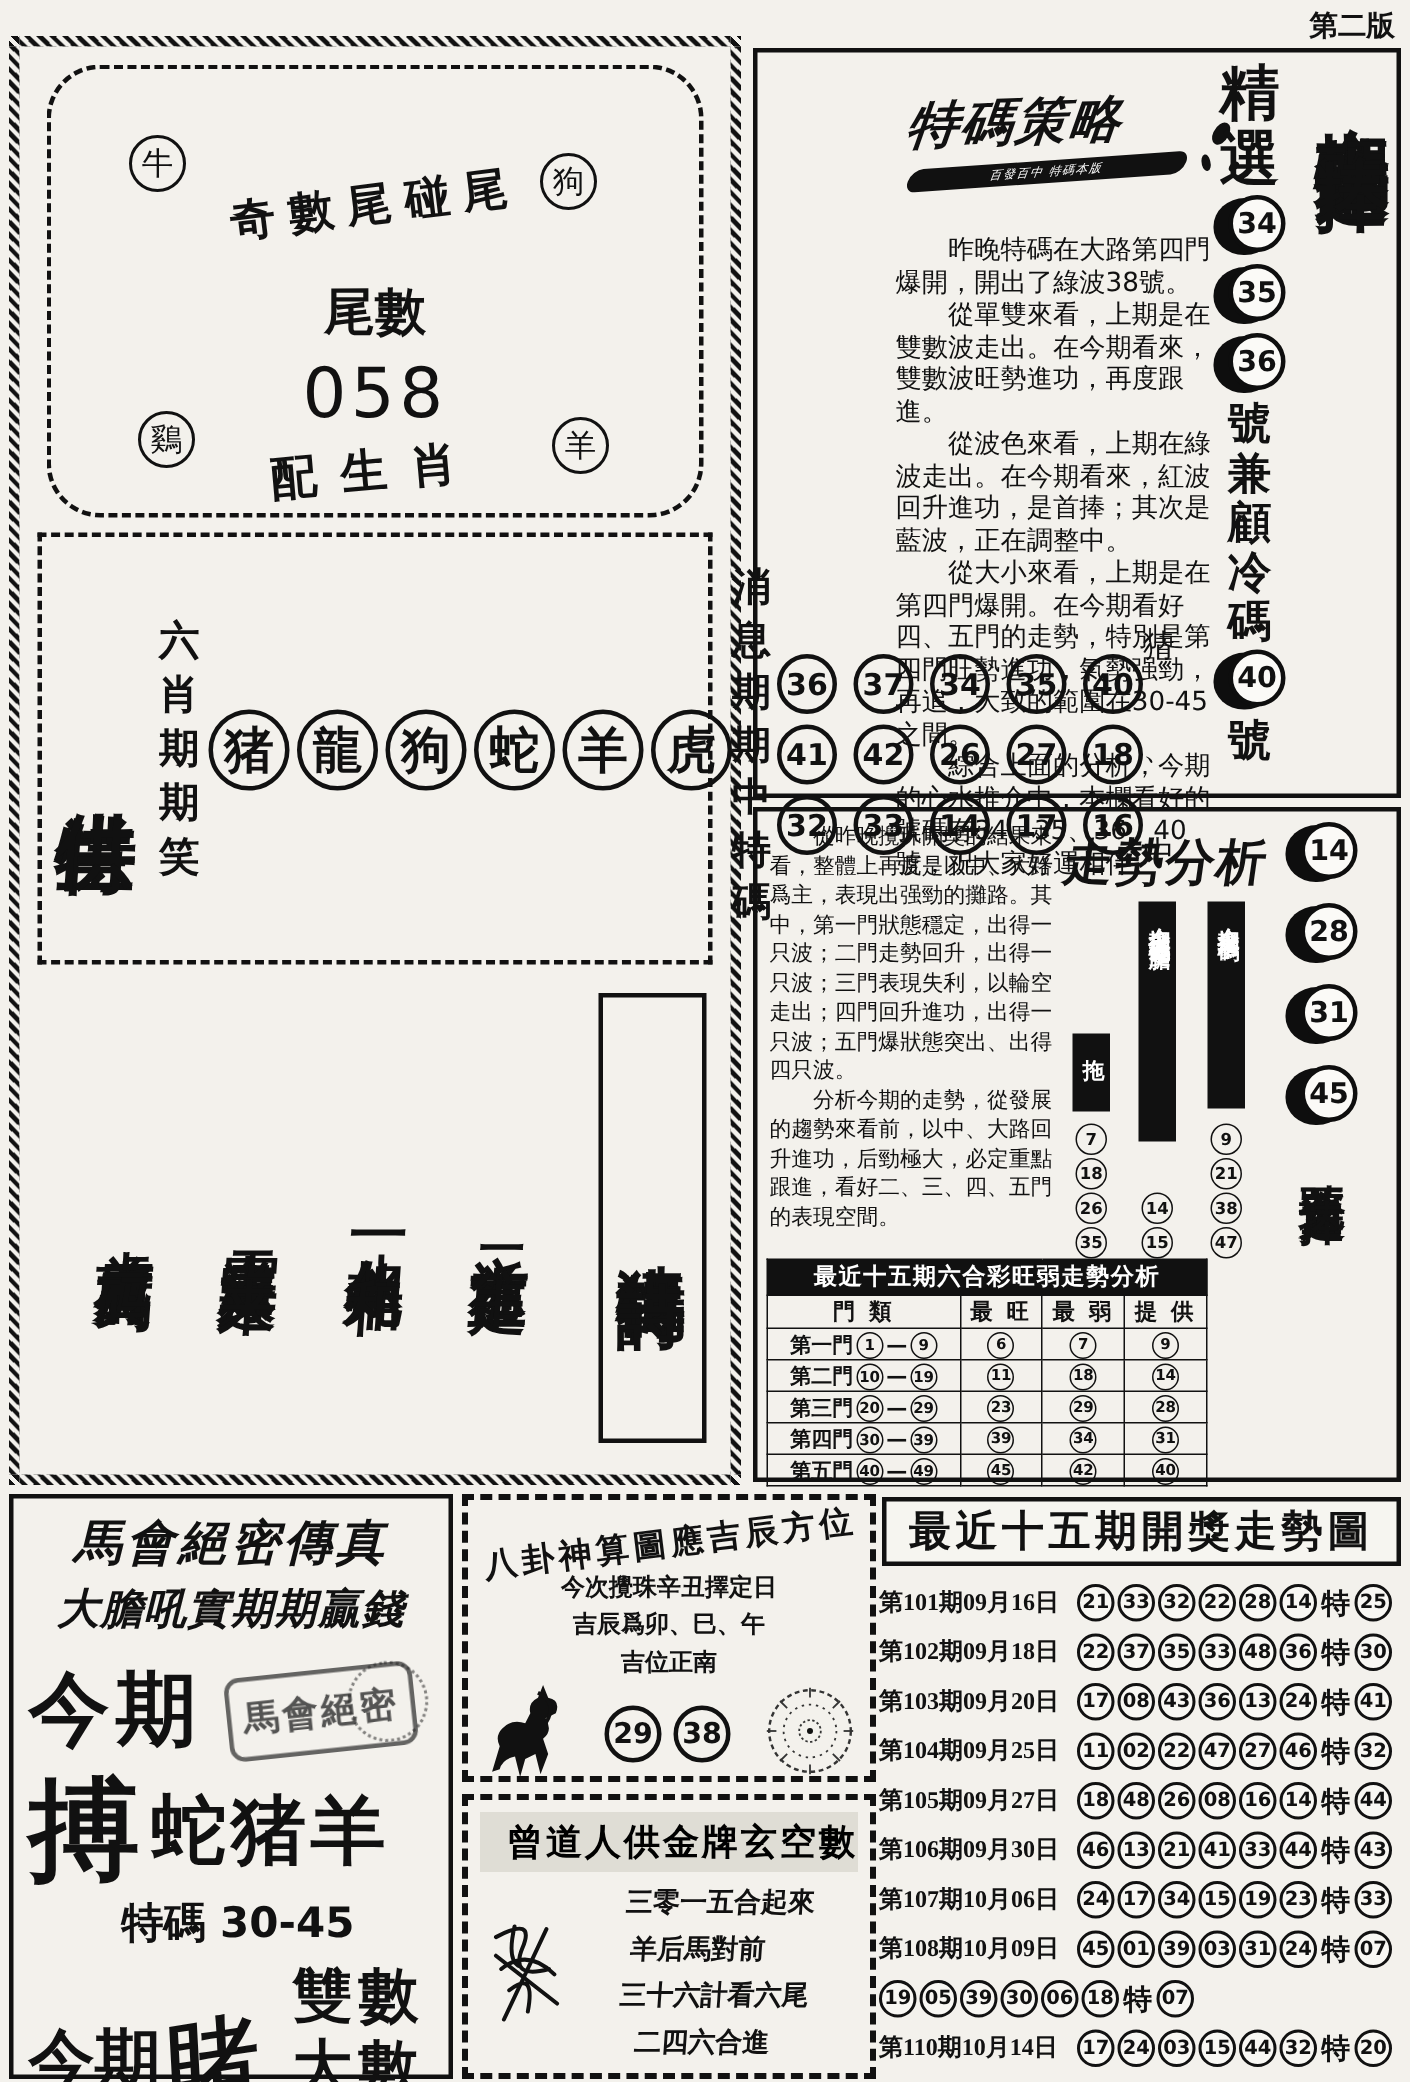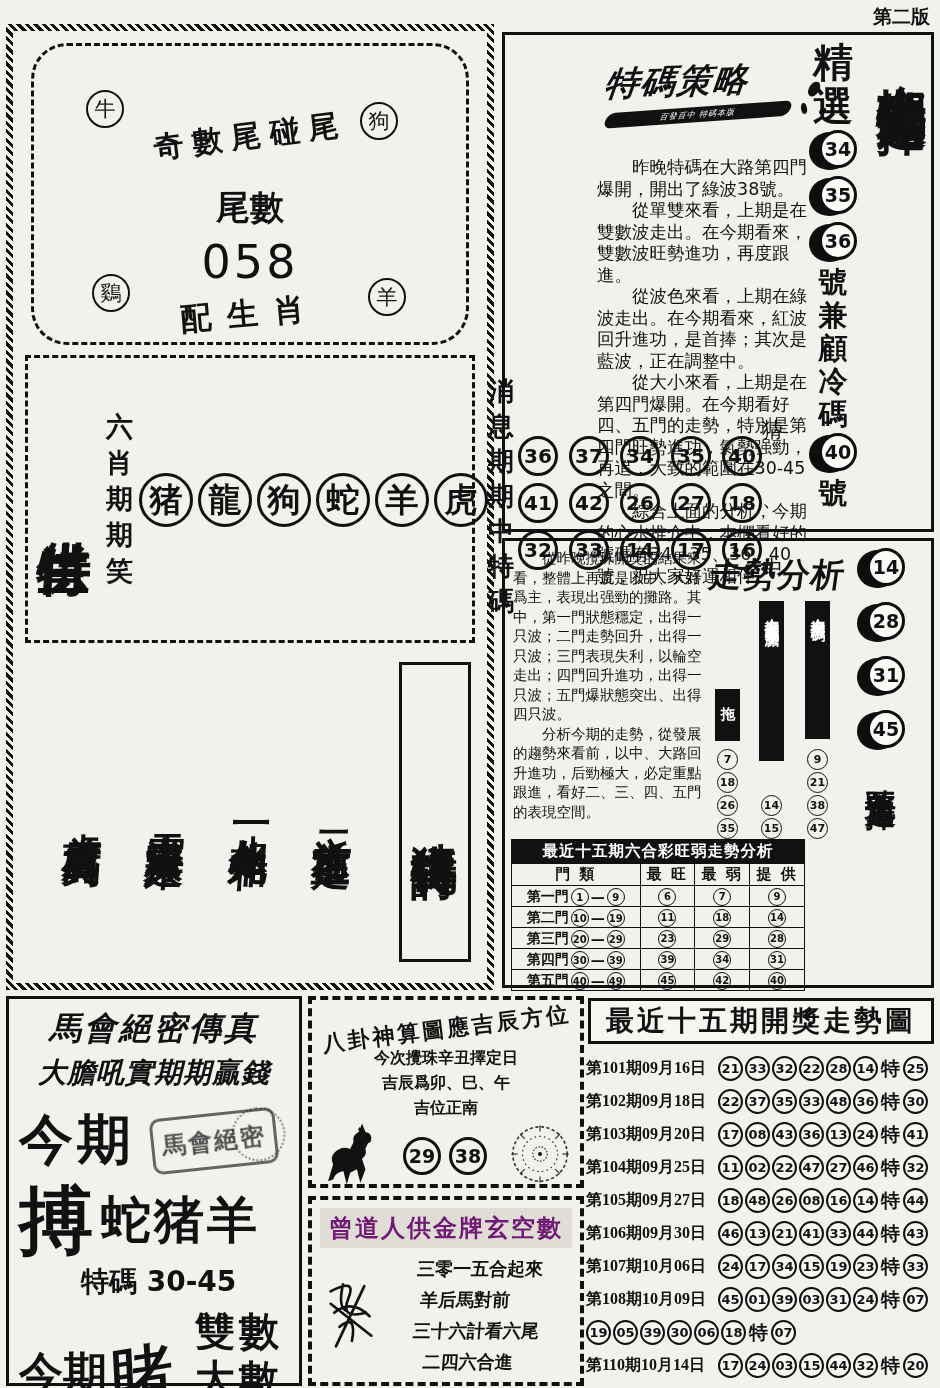--- a/index.html
+++ b/index.html
@@ -101,21 +101,21 @@
   .bg-title { font-family:"DejaVu Serif",serif; font-size:22px; font-weight:700; letter-spacing:3px;
     transform:rotate(-7deg); white-space:nowrap; margin:8px 0 0 2px; }
   .bg-lines { text-align:center; font-family:"DejaVu Serif",serif; font-size:16px; font-weight:700;
     line-height:1.55; margin-top:2px; }
   .bg-bottom { display:flex; align-items:center; justify-content:space-between; margin-top:0px; }
   .bg-nums { display:flex; gap:8px; }
   .bg-circ { width:38px; height:38px; border:3px solid #111; border-radius:50%;
     display:flex; align-items:center; justify-content:center; font-size:19px; font-weight:800; }
 
   .xuanbox { left:308px; top:1196px; width:276px; height:190px; border:4px dashed #111; padding:8px; }
-  .xz-title { background:#dfddd5; color:#701a75; text-align:center; font-size:24px; font-weight:900;
+  .xz-title { background:#dfddd5; color:#000000; text-align:right; font-size:24px; font-weight:900;
     letter-spacing:2px; padding:4px 0; filter:blur(.3px); }
   .xz-body { display:flex; align-items:center; margin-top:6px; }
   .xz-verses { flex:1; font-family:"DejaVu Serif",serif; font-size:18px; font-weight:700;
     transform:skewX(-4deg); line-height:1.72; text-align:center; }
   .xz-verses div:nth-child(2){ margin-right:26px; }
   .xz-verses div:nth-child(4){ margin-right:12px; }
 
   
   .stratbox { left:502px; top:32px; width:432px; height:500px; border:3.5px solid #111; }
   .logoarea { position:absolute; left:100px; top:24px; width:210px; }

